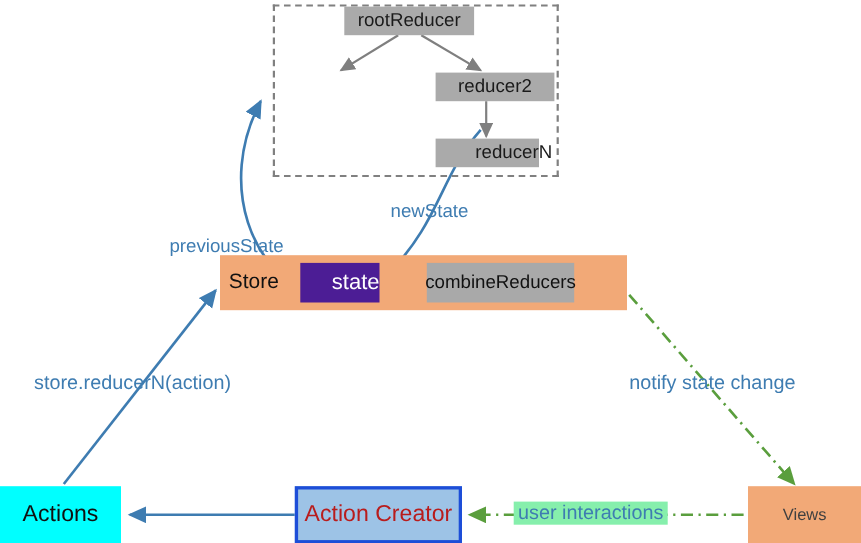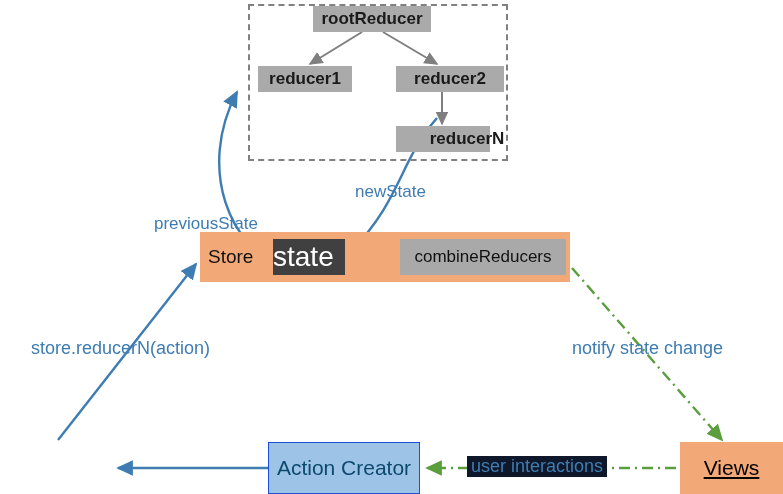--- a/index.html
+++ b/index.html
@@ -28,21 +28,20 @@
     align-items: center;
     justify-content: center;
     box-sizing: border-box;
     white-space: nowrap;
   }
   
   .gray-node {
     background: #aaaaaa;
     color: #1a1a1a;
     font-size: 17px;
-    font-weight: bold;
   }
   
   .dashed-box {
     position: absolute;
     border: 2px dashed #808080;
     box-sizing: border-box;
     background: transparent;
   }
   
   .store-band {
@@ -52,53 +51,52 @@
   }
   .store-label {
     position: absolute;
     color: #111111;
     font-size: 19px;
     display: flex;
     align-items: center;
   }
   .state-chip {
     position: absolute;
-    background: #404040;
+    background: #4c1d95;
     color: #ffffff;
-    font-size: 28px;
+    font-size: 20px;
     display: flex;
     align-items: center;
-    justify-content: flex-start;
+    justify-content: flex-end;
   }
   .combine-chip {
     position: absolute;
     background: #a9a9a9;
     color: #111111;
     font-size: 17px;
     display: flex;
     align-items: center;
     justify-content: center;
   }
   
   .actions-box {
     background: #00ffff;
     color: #111111;
     font-size: 21px;
   }
   .action-creator-box {
     background: #9dc3e6;
-    border: 1px solid #1d4ed8;
-    color: #0c4a6e;
+    border: 3px solid #1d4ed8;
+    color: #b91c1c;
     font-size: 21px;
   }
   .views-box {
     background: #f2a977;
-    color: #000000;
-    font-size: 21px;
-    text-decoration: underline;
+    color: #404040;
+    font-size: 15px;
   }
   
   .edge-label {
     position: absolute;
     color: #3e7cb1;
     font-size: 17px;
     white-space: nowrap;
   }
   .edge-label.big {
     font-size: 18px;
@@ -140,58 +138,58 @@
 
     <path d="M 676,468 L 427,468" fill="none" stroke="#5a9e3d" stroke-width="2.4" stroke-dasharray="11,5,2,5" marker-end="url(#green-arrowhead)"></path>
   </svg>
 
   <div class="dashed-box" style="left:248px; top:4px; width:260px; height:157px;"></div>
 
   <div class="node gray-node" style="left:313px; top:6px; width:118px; height:26px;">
     <span>rootReducer</span>
   </div>
 
-  <div class="node gray-node" style="left:258px; top:66px; width:94px; height:26px;">
-    <span>reducer1</span>
-  </div>
 
   <div class="node gray-node" style="left:396px; top:66px; width:108px; height:26px;">
     <span>reducer2</span>
   </div>
 
   <div class="node gray-node" style="left:396px; top:126px; width:94px; height:26px;padding-left:48px;">
     <span>reducerN</span>
   </div>
 
   <div class="store-band" style="left:200px; top:232px; width:370px; height:50px;"></div>
 
   <div class="store-label" style="left:208px; top:232px; height:50px;">
     <span>Store</span>
   </div>
 
   <div class="state-chip" style="left:273px; top:239px; width:72px; height:36px;">
     <span>state</span>
   </div>
 
-  <div class="combine-chip" style="left:400px; top:239px; width:166px; height:36px;">
+  <div class="combine-chip" style="left:388px; top:239px; width:134px; height:36px;">
     <span>combineReducers</span>
   </div>
 
+  <div class="node actions-box" style="left:0px; top:442px; width:110px; height:52px;">
+    <span>Actions</span>
+  </div>
 
   <div class="node action-creator-box" style="left:268px; top:442px; width:152px; height:52px;">
     <span>Action Creator</span>
   </div>
 
   <div class="node views-box" style="left:680px; top:442px; width:103px; height:52px;">
     <span>Views</span>
   </div>
 
   <div class="edge-label" style="left:154px; top:170px;margin-top:44px;">previousState</div>
 
   <div class="edge-label" style="left:355px; top:182px;text-align:center;">newState</div>
 
   <div class="edge-label big" style="left:31px; top:338px;">store.reducerN(action)</div>
 
   <div class="edge-label big" style="left:560px; top:338px;margin-left:12px;">notify state change</div>
 
-  <div class="edge-label big" style="left:467px; top:456px; background:#0f172a; padding:0 4px;">user interactions</div>
+  <div class="edge-label big" style="left:467px; top:456px; background:#86efac; padding:0 4px;">user interactions</div>
 
 </div>
 
 </body></html>

